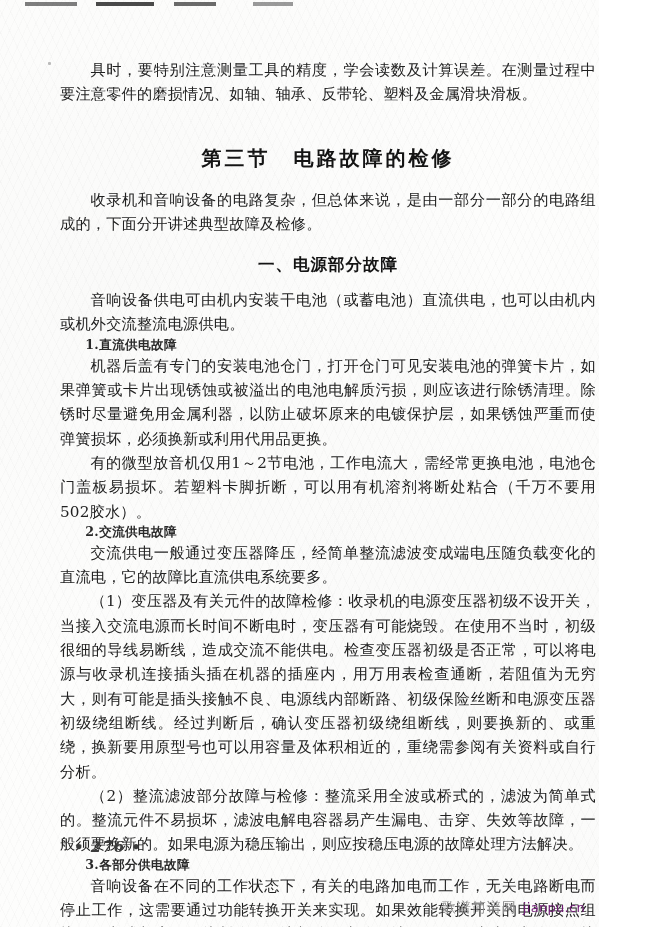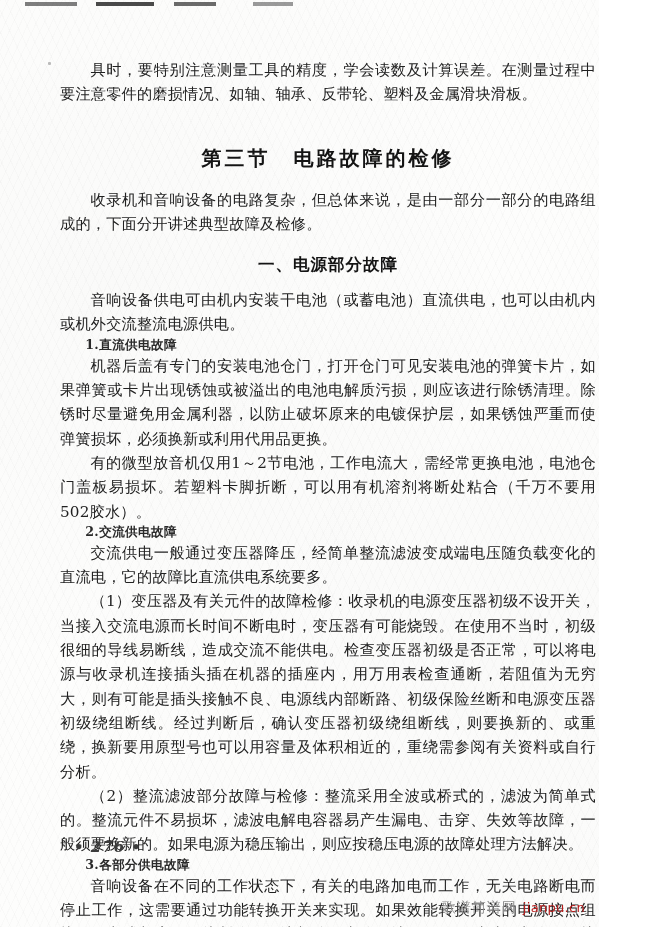--- a/index.html
+++ b/index.html
@@ -134,21 +134,21 @@
   }
   #watermark .wm-cn {
     font-family: "DejaVu Serif", "Liberation Serif", serif;
     font-size: 14px;
     color: #8e8e8e;
     letter-spacing: 1px;
   }
   #watermark .wm-url {
     font-family: "DejaVu Sans", "Liberation Sans", sans-serif;
     font-size: 13px;
-    color: #b91c1c;
+    color: #701a75;
     letter-spacing: 0.3px;
   }
 </style>
 </head>
 <body>
 
 <div id="page">
 
   <div id="paper-noise"></div>
 

